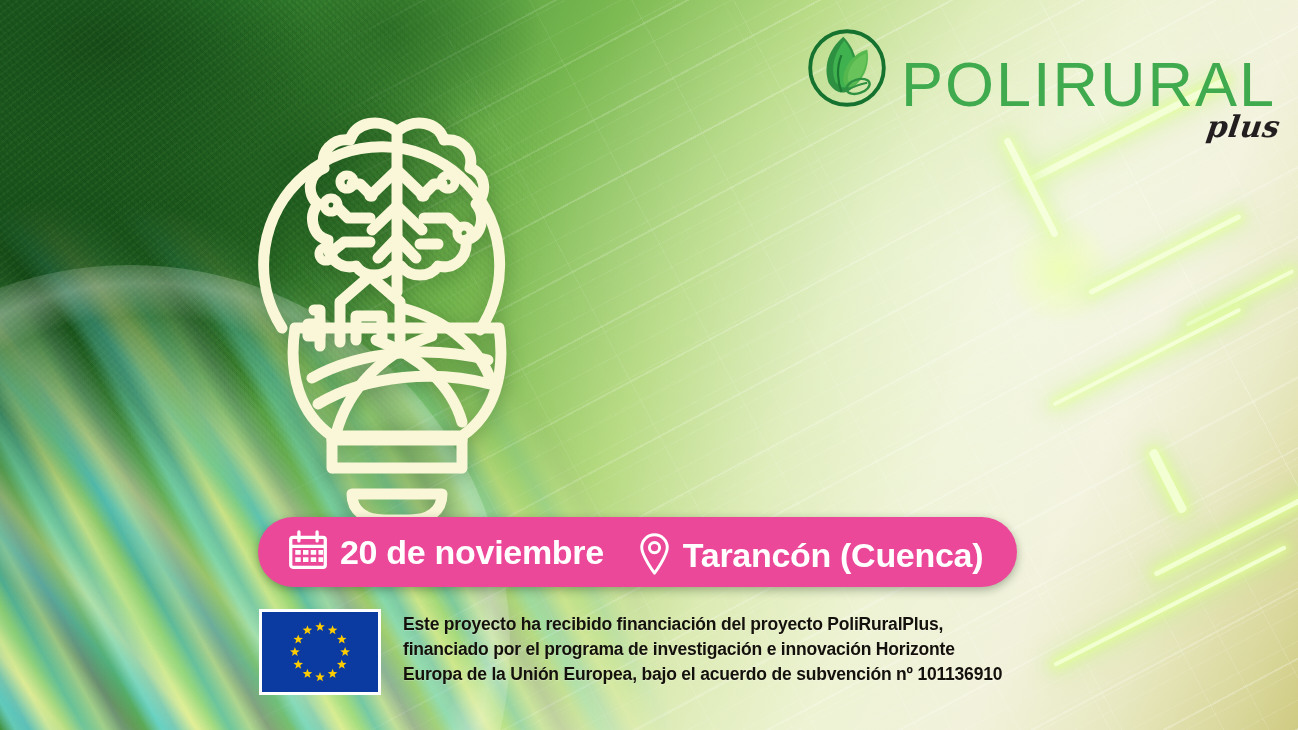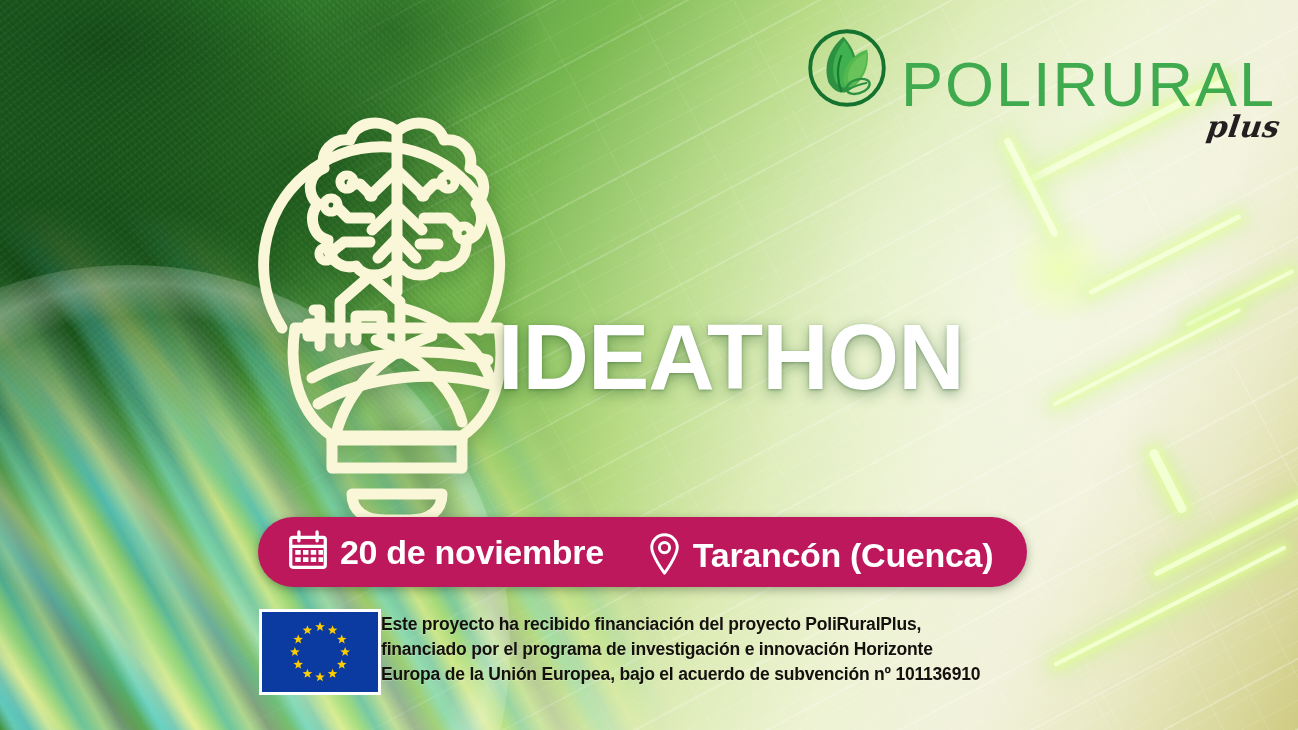--- a/index.html
+++ b/index.html
@@ -152,35 +152,35 @@
     letter-spacing:-1px;
     text-shadow:0 4px 14px rgba(40,90,40,.45),0 1px 3px rgba(40,90,40,.40);
     white-space:nowrap;
   }
   #headline .l2{margin-left:-20px;letter-spacing:0px;}
 
   
   #info-pill{
     position:absolute;left:258px;top:517px;
     height:70px;
-    display:flex;align-items:center;gap:22px;
+    display:flex;align-items:center;gap:12px;
     padding:0 34px 0 30px;
-    background:#be185d;
+    background:#ec4899;
     border-radius:40px;
     box-shadow:0 3px 10px rgba(20,50,20,.35);
   }
   #info-pill .seg{display:flex;align-items:center;gap:12px;}
   #info-pill .seg + .seg{margin-left:22px;margin-top:7px;}
   #info-pill .txt{
     color:#ffffff;font-size:34px;font-weight:bold;letter-spacing:-.3px;white-space:nowrap;
   }
   .pill-ico{flex:0 0 auto;}
 
   
-  #funding{position:absolute;left:259px;top:609px;display:flex;align-items:flex-start;}
+  #funding{position:absolute;left:259px;top:609px;display:flex;align-items:flex-start;gap:22px;}
   #eu-flag{
     width:122px;height:86px;flex:0 0 auto;
     border:3px solid #ffffff;
     box-sizing:border-box;
     background:#0b3ba0;
     position:relative;
   }
   #funding .disclaimer{
     color:#14100c;
     font-size:17.5px;
@@ -304,21 +304,20 @@
         <path d="M80 362 L210 362"></path>
         <path d="M82 390 L208 390"></path>
         <path d="M100 416 L190 416 C190 434 176 442 158 442 L132 442 C114 442 100 434 100 416 Z"></path>
         <path d="M80 358 L80 390"></path>
         <path d="M210 358 L210 390"></path>
       </g>
     </svg>
   </div>
 
   <div id="headline">
-    <div class="l1">IDEATHON</div>
   </div>
 
   <div id="info-pill">
     <div class="seg">
       <span class="pill-ico">
         <svg viewBox="0 0 44 44" width="40" height="40" aria-hidden="true">
           <rect x="3" y="8" width="38" height="33" rx="2.5" fill="none" stroke="#fff" stroke-width="3.6"></rect>
           <path d="M3 18 L41 18" stroke="#fff" stroke-width="3.6"></path>
           <path d="M12 2 L12 12 M32 2 L32 12" stroke="#fff" stroke-width="3.6" stroke-linecap="round"></path>
           <g fill="#fff">

